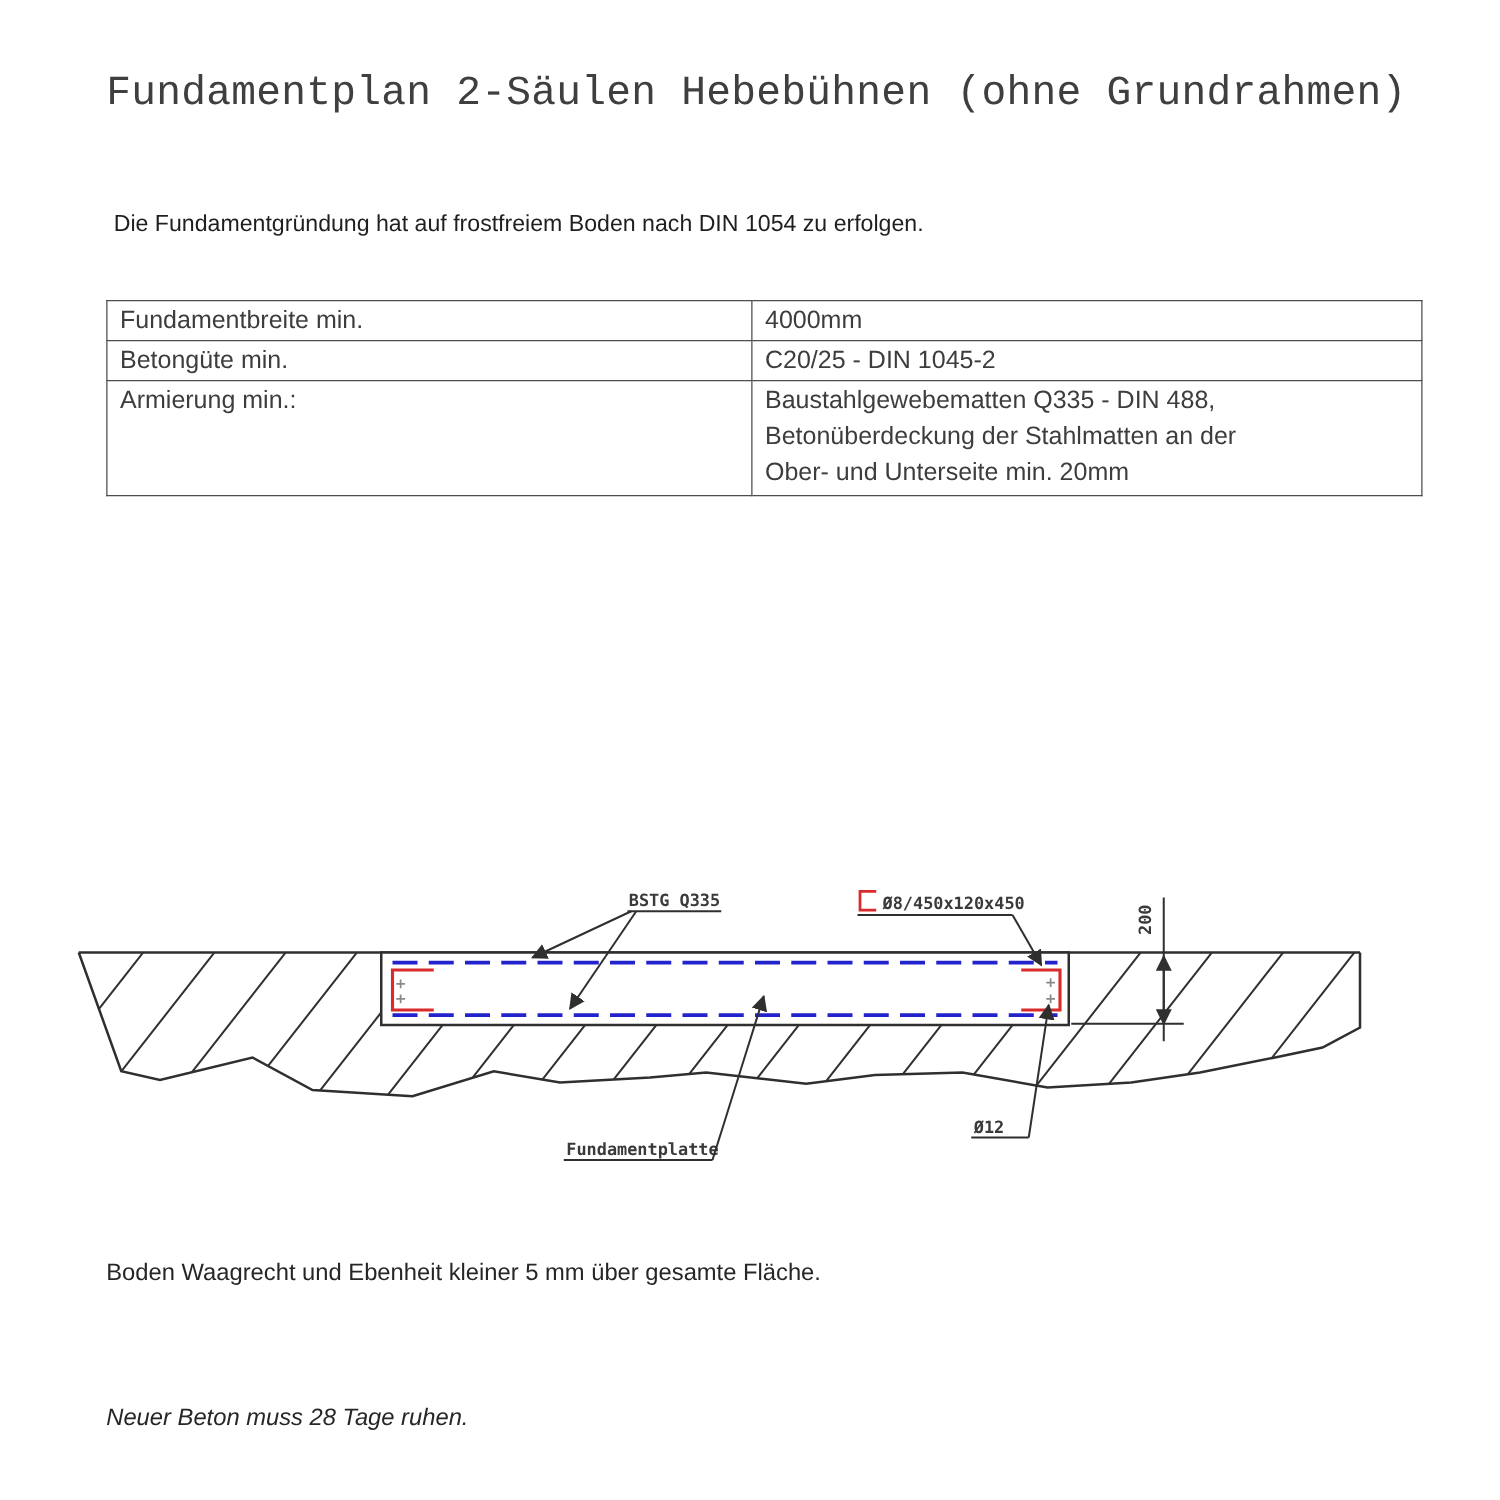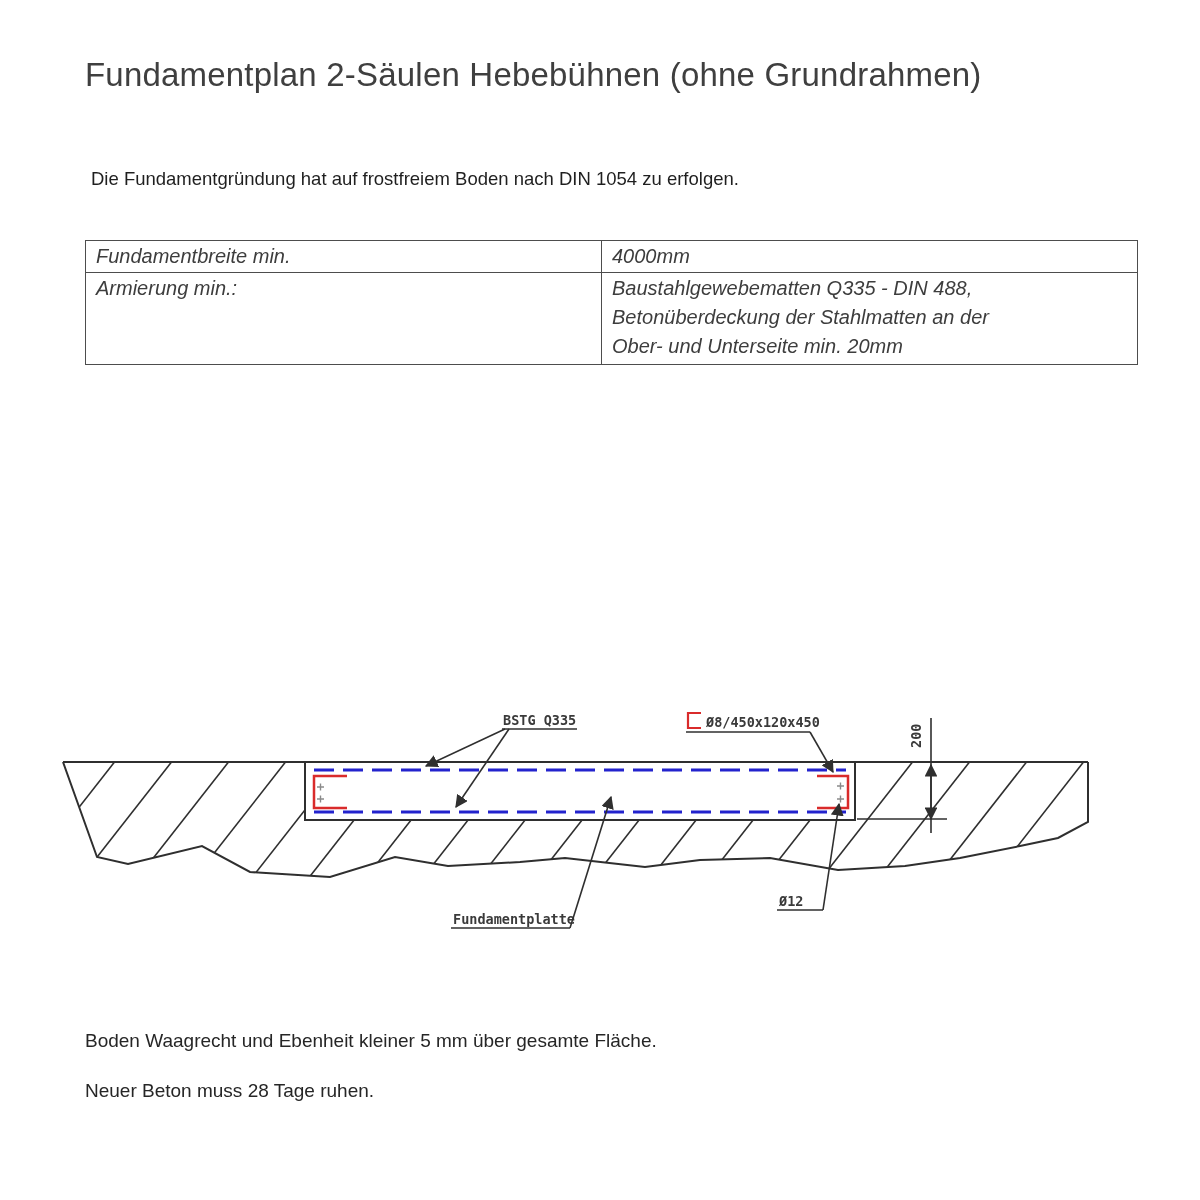--- a/index.html
+++ b/index.html
@@ -2,31 +2,31 @@
 <html><head>
 <meta charset="utf-8">
 <style>
   html,body{margin:0;padding:0;}
   body{
     width:1200px;height:1200px;background:#ffffff;position:relative;
     font-family:"Liberation Sans", sans-serif;color:#3b3b3b;overflow:hidden;
   }
   .abs{position:absolute;}
   .doc-title{
-    left:85px;top:56px;font-size:33px;font-weight:400;color:#3f3f3f;letter-spacing:0.2px;
+    left:85px;top:56px;font-size:33px;font-weight:400;color:#3f3f3f;letter-spacing:0.2px;font-family:Liberation Mono, monospace;
   }
   .intro{
     left:91px;top:168px;font-size:18.5px;color:#1f1f1f;
   }
   .note{font-size:19px;color:#262626;}
-  .note-1{left:85px;top:1030px;}
-  .note-2{left:85px;top:1080px;}
+  .note-1{left:85px;top:1008px;}
+  .note-2{left:85px;top:1124px;font-style:italic;}
   table.spec{
     position:absolute;left:85px;top:240px;width:1010px;
-    border-collapse:collapse;table-layout:fixed;font-style:italic;
+    border-collapse:collapse;table-layout:fixed;
   }
   table.spec td{
     border:1px solid #4d4d4d;vertical-align:top;
     font-size:20px;line-height:29px;color:#3d3d3d;
     padding:1px 10px;white-space:pre-line;
   }
   td.c1{width:495px;}
   td.c2{width:515px;}
   svg .outline{stroke:#2f2f2f;stroke-width:2;fill:none;}
   svg .thin{stroke:#2f2f2f;stroke-width:1.6;fill:none;}
@@ -40,20 +40,24 @@
 <body>
 
 <div class="abs doc-title">Fundamentplan 2-Säulen Hebebühnen (ohne Grundrahmen)</div>
 <div class="abs intro">Die Fundamentgründung hat auf frostfreiem Boden nach DIN 1054 zu erfolgen.</div>
 
 <table class="spec">
   <tbody>
       <tr style="height:31px">
     <td class="c1">Fundamentbreite min.</td>
     <td class="c2">4000mm</td>
+  </tr>
+  <tr style="height:31px">
+    <td class="c1">Betongüte min.</td>
+    <td class="c2">C20/25 - DIN 1045-2</td>
   </tr>
   <tr style="height:92px">
     <td class="c1">Armierung min.:</td>
     <td class="c2">Baustahlgewebematten Q335 - DIN 488,
 Betonüberdeckung der Stahlmatten an der
 Ober- und Unterseite min. 20mm</td>
   </tr>
 </tbody>
   </table>
 

